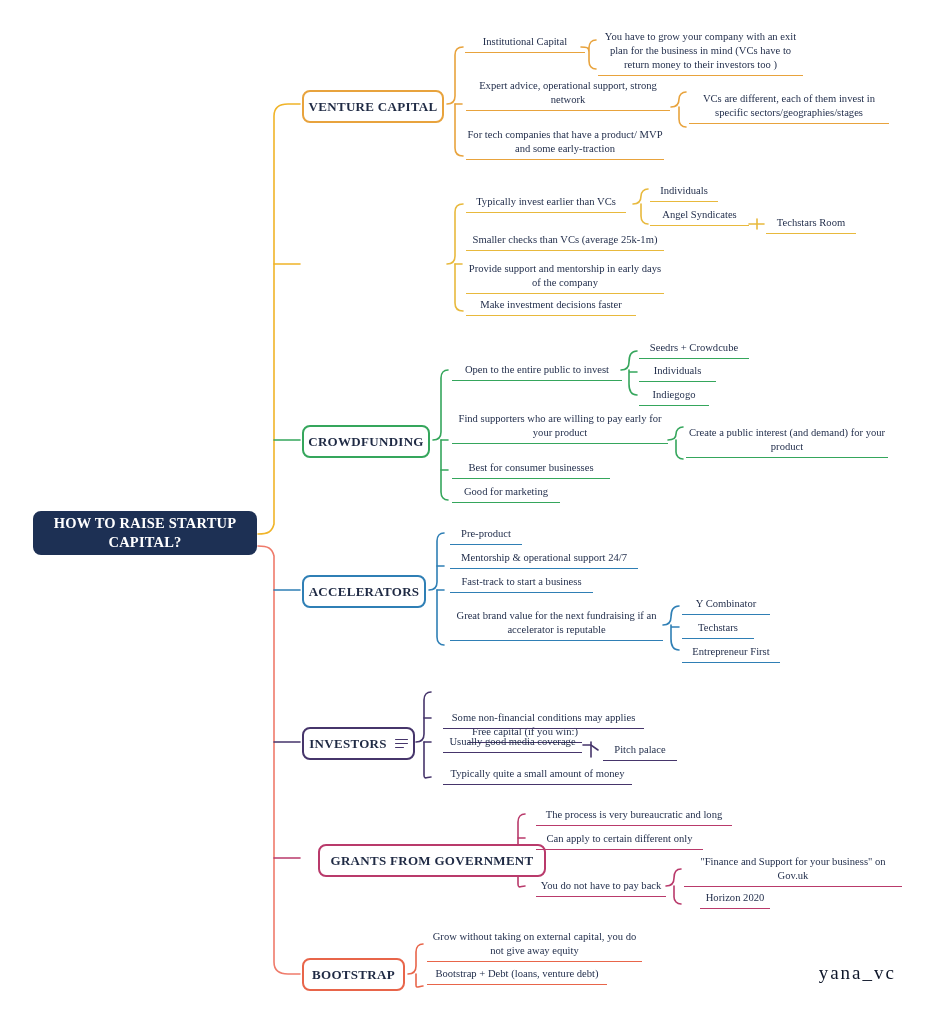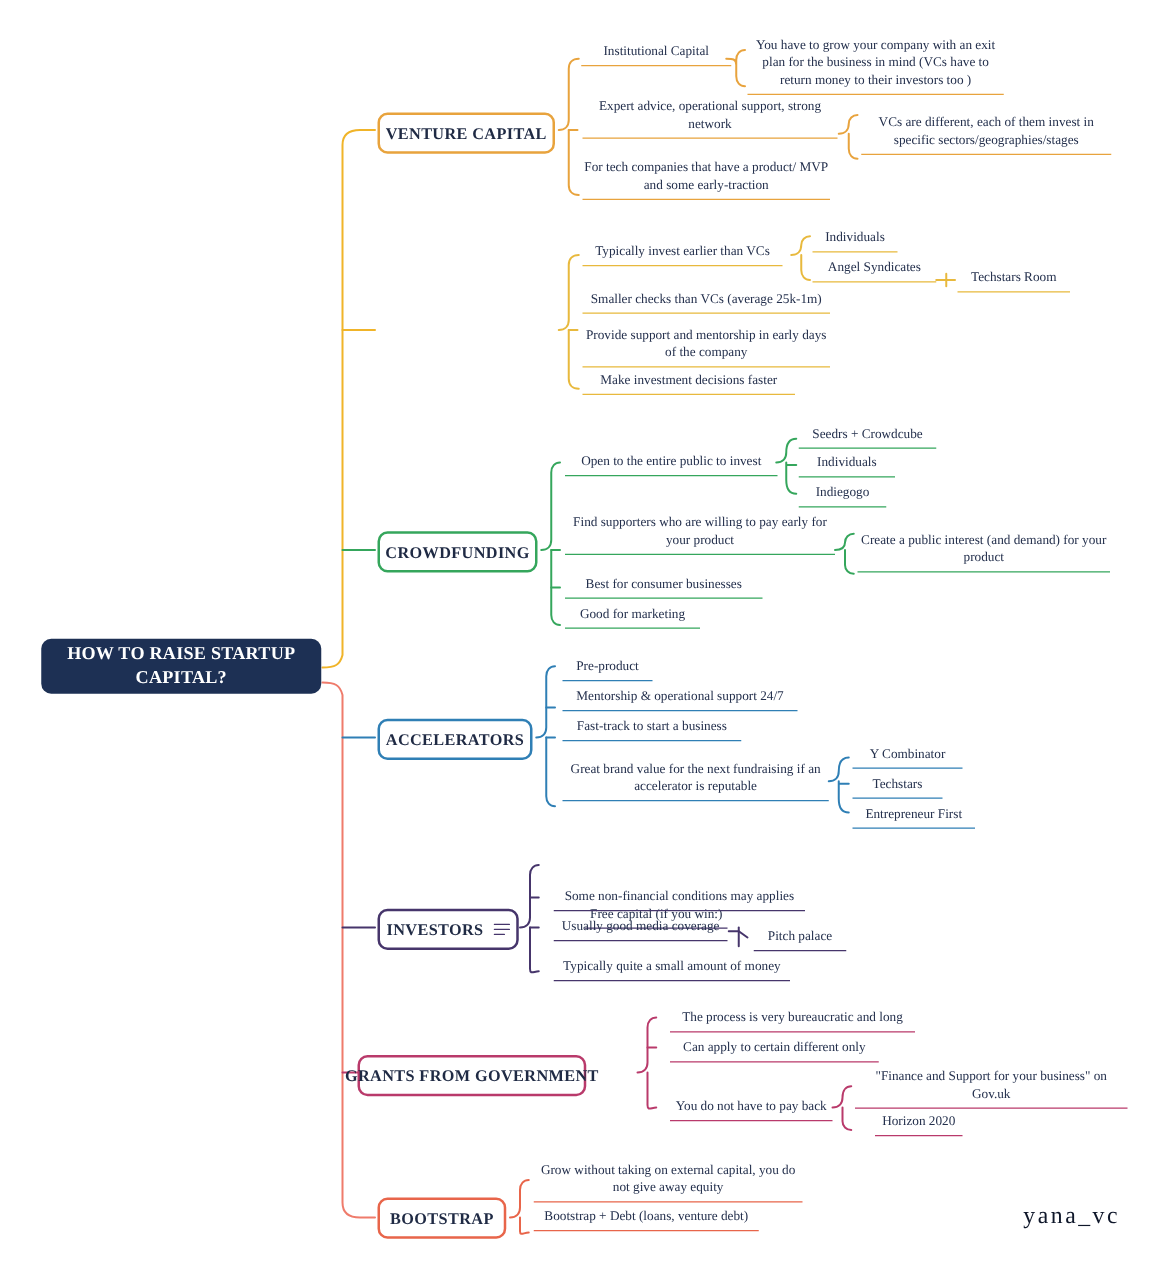--- a/index.html
+++ b/index.html
@@ -276,21 +276,21 @@
   <div class="leaf l2" style="left:443px; top:725px; width:114px; border-bottom-color:#46356b;margin-left:25px;">Free capital (if you win:)</div>
 
   <div class="leaf l2" style="left:443px; top:711px; width:201px; border-bottom-color:#46356b;">Some non-financial conditions may applies</div>
 
   <div class="leaf l2" style="left:443px; top:735px; width:139px; border-bottom-color:#46356b;">Usually good media coverage</div>
 
   <div class="leaf l3" style="left:603px; top:743px; width:74px; border-bottom-color:#46356b;">Pitch palace</div>
 
   <div class="leaf l2" style="left:443px; top:767px; width:189px; border-bottom-color:#46356b;">Typically quite a small amount of money</div>
 
-  <div class="cat" style="left:286px; top:844px; width:183px; border-color:#b93a6b;">
+  <div class="cat" style="left:318px; top:844px; width:228px; border-color:#b93a6b;">
     <span class="cat-label">GRANTS FROM GOVERNMENT</span>
   </div>
 
   <div class="leaf l2" style="left:536px; top:808px; width:196px; border-bottom-color:#b93a6b;">The process is very  bureaucratic and long</div>
 
   <div class="leaf l2" style="left:536px; top:832px; width:167px; border-bottom-color:#b93a6b;">Can apply to certain different only</div>
 
   <div class="leaf l2" style="left:536px; top:879px; width:130px; border-bottom-color:#b93a6b;">You do not have to pay back</div>
 
   <div class="leaf l3" style="left:684px; top:855px; width:218px; border-bottom-color:#b93a6b;">"Finance and Support for your business" on Gov.uk</div>

